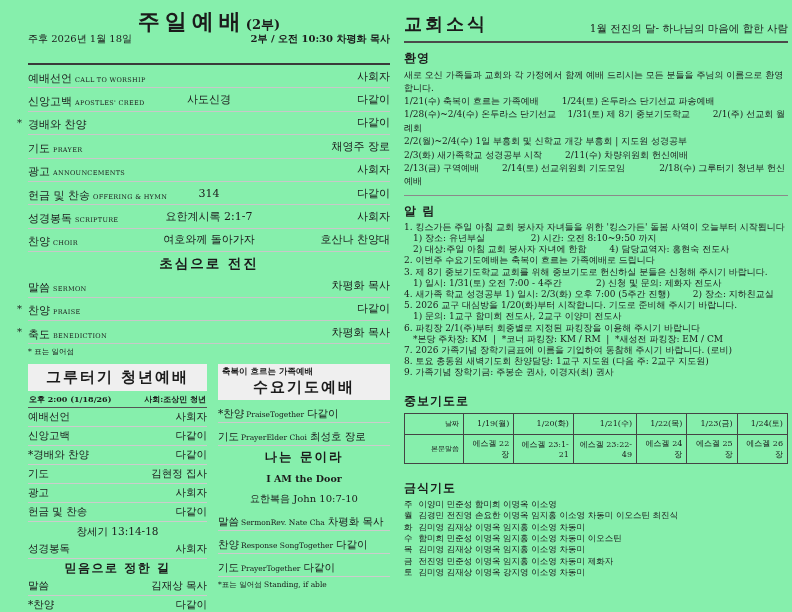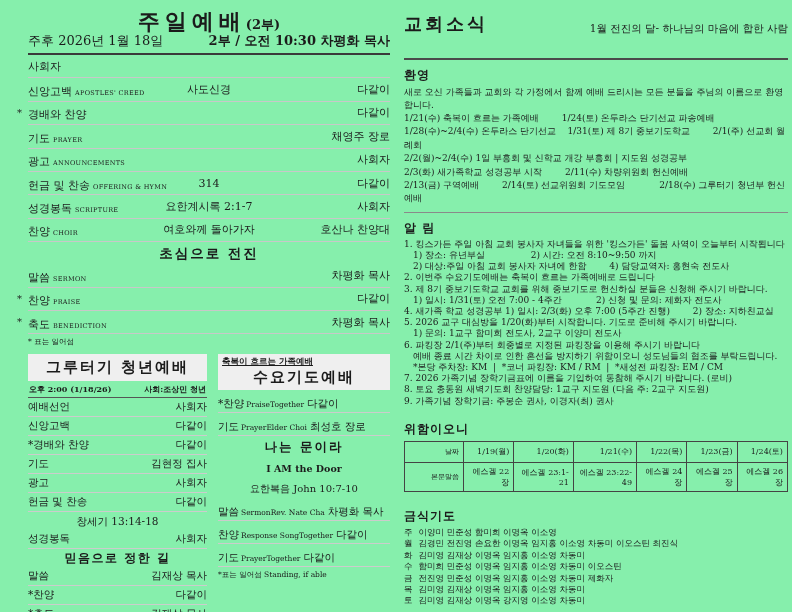--- a/index.html
+++ b/index.html
@@ -4,60 +4,60 @@
 <style>
   html,body{margin:0;padding:0;background:#888;}
   .sheet{position:relative;width:792px;height:612px;background:#86efac;color:#1b1b1b;
          font-family:"DejaVu Serif","Liberation Serif",serif;overflow:hidden;}
   
   .page-left{position:absolute;left:28px;top:8px;width:362px;}
   .lp-titlebox{text-align:center;line-height:26px;height:26px;}
   .lp-title{font-size:22px;font-weight:bold;letter-spacing:5px;}
   .lp-title-suffix{font-size:13px;font-weight:bold;letter-spacing:0;}
   .lp-meta{display:flex;justify-content:space-between;align-items:flex-end;
-           font-size:13px;border-bottom:2px solid #3a3a3a;padding-bottom:3px;margin-top:-2px;}
+           font-size:10px;border-bottom:2px solid #3a3a3a;padding-bottom:17px;margin-top:-2px;}
   .lp-meta .svc{font-weight:bold;}
   .wrow{position:relative;display:flex;justify-content:space-between;align-items:center;
         height:22.4px;border-bottom:1px solid #c8c8c8;}
   .wstar{position:absolute;left:-11px;top:5px;font-size:10px;}
   .wlabel{font-size:11px;}
   .wsub{font-size:6.5px;letter-spacing:.3px;margin-left:3px;}
   .wcenter{position:absolute;left:50%;transform:translateX(-50%);font-size:11px;white-space:nowrap;}
   .wperson{font-size:11px;white-space:nowrap;}
   .sermon-line{text-align:center;font-weight:bold;font-size:13.5px;height:22px;line-height:23px;letter-spacing:2px;}
   .lp-foot{font-size:7.5px;padding:3px 0 0 0;}
   
   .cols{display:flex;gap:11px;margin-top:7px;}
   .col-y{width:179px;}
   .col-w{width:172px;}
   .box-head{background:#efefef;text-align:center;font-weight:bold;font-size:15px;
             letter-spacing:2px;padding:4px 0;}
   .box-head2{background:#efefef;padding:2px 4px 3px;}
-  .box-head2 .pre{font-size:8.5px;font-weight:bold;text-decoration:underline;}
+  .box-head2 .pre{font-size:8.5px;font-weight:bold;}
   .box-head2 .main{font-size:15px;font-weight:bold;text-align:center;letter-spacing:2px;}
   .time-row{display:flex;justify-content:space-between;align-items:flex-end;font-size:8px;
             font-weight:bold;padding:3px 1px 2px;border-bottom:1.5px solid #555;}
   .yrow{display:flex;justify-content:space-between;align-items:center;height:18px;
         border-bottom:1px solid #ccc;font-size:10.5px;}
   .ycenter{text-align:center;font-size:10.5px;height:18px;line-height:19px;}
   .ycenter.bold{font-weight:bold;font-size:12px;letter-spacing:1.5px;}
   .col-foot{font-size:7.5px;padding-top:3px;}
   .mrow{display:flex;justify-content:flex-start;align-items:center;height:22px;
         border-bottom:1px solid #ccc;}
   .mlabel{font-size:10.5px;white-space:nowrap;}
   .msub{font-size:7.5px;margin-left:2px;}
   .mmid{font-size:7.5px;margin-right:3px;}
   .mperson{font-size:10.5px;white-space:nowrap;}
   .mcenter{text-align:center;font-size:10px;height:20px;line-height:21px;}
   .mcenter.kr{font-weight:bold;font-size:12.5px;letter-spacing:2px;height:22px;}
   .mcenter.en{font-weight:bold;font-size:9.5px;}
   
   .page-right{position:absolute;left:404px;top:12px;width:384px;}
   .np-header{display:flex;justify-content:space-between;align-items:flex-end;
-             border-bottom:2px solid #4a4a4a;padding-bottom:22px;}
+             border-bottom:2px solid #4a4a4a;padding-bottom:5px;}
   .np-title{font-size:18px;font-weight:bold;letter-spacing:3px;}
   .np-subtitle{font-size:10.5px;}
   .sec-title{font-size:12px;font-weight:bold;letter-spacing:1px;margin:7px 0 2px;}
   .body-text{font-size:9px;line-height:13px;white-space:pre-wrap;}
   .min-line{font-size:9px;line-height:13.4px;white-space:pre-wrap;}
   .divider{border-bottom:1px solid #8a8a8a;margin-top:6px;}
   .notice-line{font-size:9px;line-height:11.2px;white-space:pre-wrap;}
   .notice-line.ind{padding-left:9px;}
   .dawn-table{width:100%;border-collapse:collapse;margin-top:3px;}
   .dawn-table th,.dawn-table td{border:1px solid #444;padding:3px 4px;height:14px;
@@ -76,20 +76,21 @@
 
   <div class="page-left">
     <div class="lp-titlebox"><span class="lp-title">주일예배</span><span class="lp-title-suffix">(2부)</span></div>
     <div class="lp-meta">
       <span>주후 2026년 1월 18일</span>
       <span class="svc">2부 / 오전 10:30  차평화 목사</span>
     </div>
 
     <div>
       <div class="wrow">
+          <span><span class="wlabel">예배선언</span><span class="wsub">CALL TO WORSHIP</span></span>
           <span class="wcenter"></span>
           <span class="wperson">사회자</span>
         </div>
       <div class="wrow">
           <span><span class="wlabel">신앙고백</span><span class="wsub">APOSTLES' CREED</span></span>
           <span class="wcenter">사도신경</span>
           <span class="wperson">다같이</span>
         </div>
       <div class="wrow">
           <span class="wstar">*</span>
@@ -246,28 +247,27 @@
       <div class="notice-line">1. 킹스가든 주일 아침 교회 봉사자 자녀들을 위한 '킹스가든' 돌봄 사역이 오늘부터 시작됩니다</div>
       <div class="notice-line ind">1) 장소: 유년부실                2) 시간: 오전 8:10~9:50 까지</div>
       <div class="notice-line ind">2) 대상:주일 아침 교회 봉사자 자녀에 한함        4) 담당교역자: 홍현숙 전도사</div>
       <div class="notice-line">2. 이번주 수요기도예배는 축복이 흐르는 가족예배로 드립니다</div>
       <div class="notice-line">3. 제 8기 중보기도학교 교회를 위해 중보기도로 헌신하실 분들은 신청해 주시기 바랍니다.</div>
       <div class="notice-line ind">1) 일시: 1/31(토) 오전 7:00 - 4주간            2) 신청 및 문의: 제화자 전도사</div>
       <div class="notice-line">4. 새가족 학교 성경공부 1) 일시: 2/3(화) 오후 7:00 (5주간 진행)        2) 장소: 지하친교실</div>
       <div class="notice-line">5. 2026 교구 대심방을 1/20(화)부터 시작합니다. 기도로 준비해 주시기 바랍니다.</div>
       <div class="notice-line ind">1) 문의: 1교구 함미희 전도사, 2교구 이양미 전도사</div>
       <div class="notice-line">6. 파킹장 2/1(주)부터 회중별로 지정된 파킹장을 이용해 주시기 바랍니다</div>
-      <div class="notice-line ind">예배 종료 시간 차이로 인한 혼선을 방지하기 위함이오니 성도님들의 협조를 부탁드립니다.</div>
       <div class="notice-line ind">*본당 주차장: KM  |  *코너 파킹장: KM / RM  |  *새성전 파킹장: EM / CM</div>
       <div class="notice-line">7. 2026 가족기념 장학기금표에 이름을 기입하여 동참해 주시기 바랍니다. (로비)</div>
       <div class="notice-line">8. 토요 총동원 새벽기도회 찬양담당: 1교구 지도원 (다음 주: 2교구 지도원)</div>
       <div class="notice-line">9. 가족기념 장학기금: 주봉순 권사, 이경자(최) 권사</div>
     </div>
 
-    <div class="sec-title mt14">위함이오니</div>
+    <div class="sec-title mt14">중보기도로</div>
     <table class="dawn-table">
       <tbody>
           <tr>
         <th>날짜</th>
         <td>1/19(월)</td>
         <td>1/20(화)</td>
         <td>1/21(수)</td>
         <td>1/22(목)</td>
         <td>1/23(금)</td>
         <td>1/24(토)</td>
@@ -283,19 +283,19 @@
       </tr>
     </tbody>
       </table>
 
     <div class="sec-title mt16">금식기도</div>
     <div>
       <div class="fast-line"><span class="fast-day">주</span><span>이양미 민준성 함미희 이명옥 이소영</span></div>
       <div class="fast-line"><span class="fast-day">월</span><span>김경민 전진영 손요한 이명옥 임지홍 이소영 차동미 이오스틴 최진식</span></div>
       <div class="fast-line"><span class="fast-day">화</span><span>김미영 김재상 이명옥 임지홍 이소영 차동미</span></div>
       <div class="fast-line"><span class="fast-day">수</span><span>함미희 민준성 이명옥 임지홍 이소영 차동미 이오스틴</span></div>
+      <div class="fast-line"><span class="fast-day">목</span><span>김미영 김재상 이명옥 임지홍 이소영 차동미</span></div>
       <div class="fast-line"><span class="fast-day">금</span><span>전진영 민준성 이명옥 임지홍 이소영 차동미 제화자</span></div>
-      <div class="fast-line"><span class="fast-day">목</span><span>김미영 김재상 이명옥 임지홍 이소영 차동미</span></div>
       <div class="fast-line"><span class="fast-day">토</span><span>김미영 김재상 이명옥 강지영 이소영 차동미</span></div>
     </div>
   </div>
 
 </div>
 
 </body></html>

